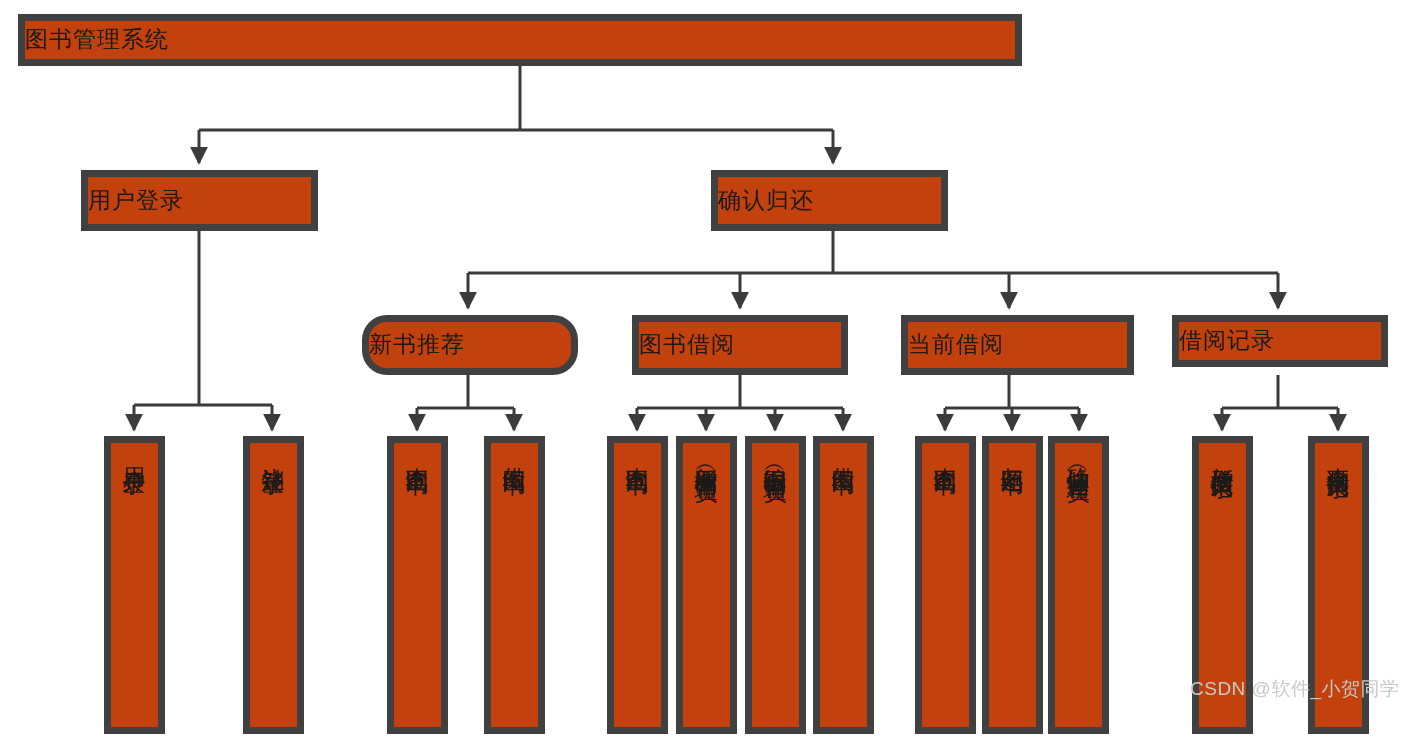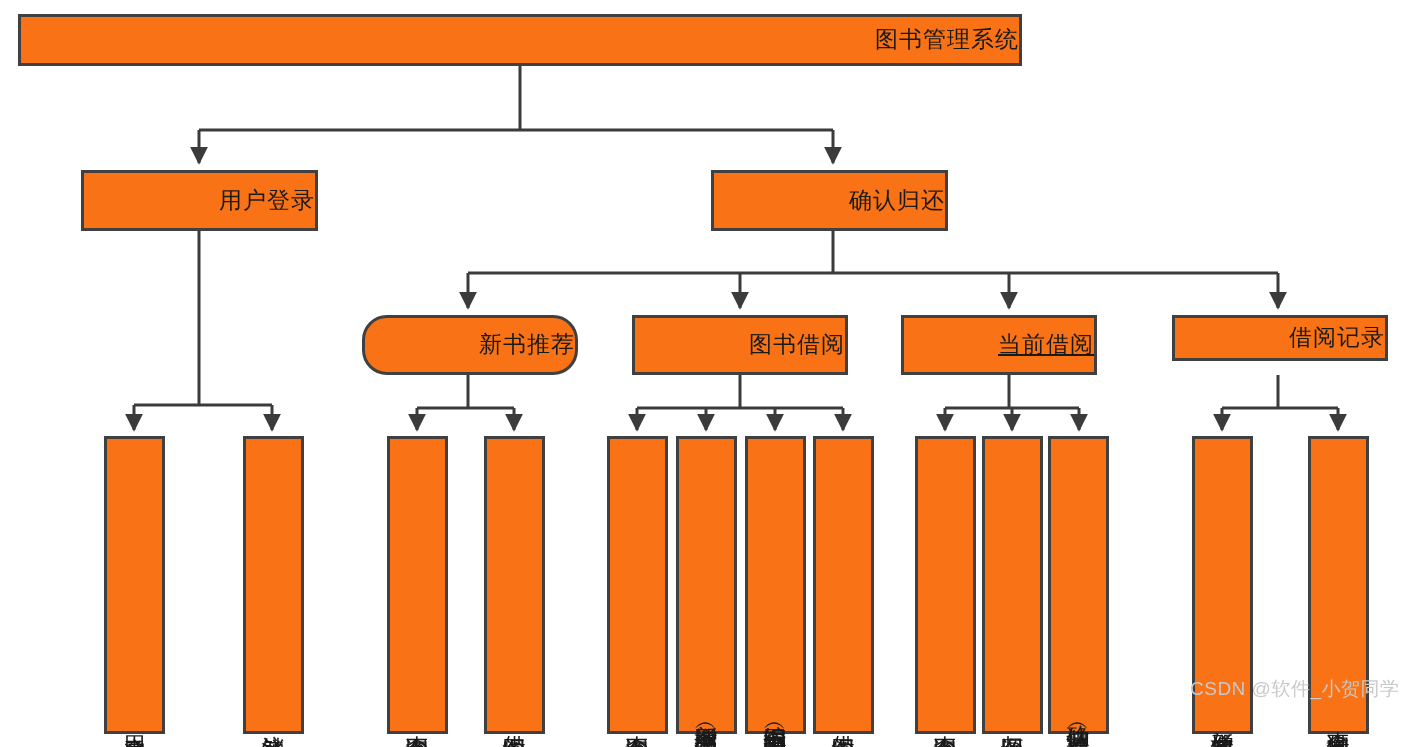--- a/index.html
+++ b/index.html
@@ -13,25 +13,25 @@
   #canvas {
     position: relative;
     width: 1405px;
     height: 747px;
     background: #ffffff;
     overflow: hidden;
   }
   .node {
     position: absolute;
     box-sizing: border-box;
-    border: 3px solid #404040;
-    background: #f97316;
+    border: 7px solid #404040;
+    background: #c2410c;
     display: flex;
     align-items: center;
-    justify-content: flex-end;
+    justify-content: flex-start;
     color: #1a1a1a;
     text-align: center;
   }
   .node.horiz {
     font-size: 23px;
     line-height: 1.1;
     letter-spacing: 1px;
   }
   .node.vert {
     writing-mode: vertical-rl;
@@ -130,24 +130,24 @@
   <div class="node horiz" style="left:711px; top:170px; width:237px; height:61px;">
     <span>确认归还</span>
   </div>
 
   <div class="node horiz" style="left:362px; top:315px; width:216px; height:60px;border-radius:25px;">
     <span>新书推荐</span>
   </div>
   <div class="node horiz" style="left:632px; top:315px; width:216px; height:60px;">
     <span>图书借阅</span>
   </div>
-  <div class="node horiz" style="left:901px; top:315px; width:196px; height:60px;text-decoration:underline;">
+  <div class="node horiz" style="left:901px; top:315px; width:233px; height:60px;">
     <span>当前借阅</span>
   </div>
-  <div class="node horiz" style="left:1172px; top:315px; width:216px; height:46px;">
+  <div class="node horiz" style="left:1172px; top:315px; width:216px; height:52px;">
     <span>借阅记录</span>
   </div>
 
   <div class="node vert" style="left:104px; top:436px; width:61px; height:298px;">
     <span class="txt">用户登录</span>
   </div>
   <div class="node vert" style="left:243px; top:436px; width:61px; height:298px;">
     <span class="txt">注销登录</span>
   </div>
 

